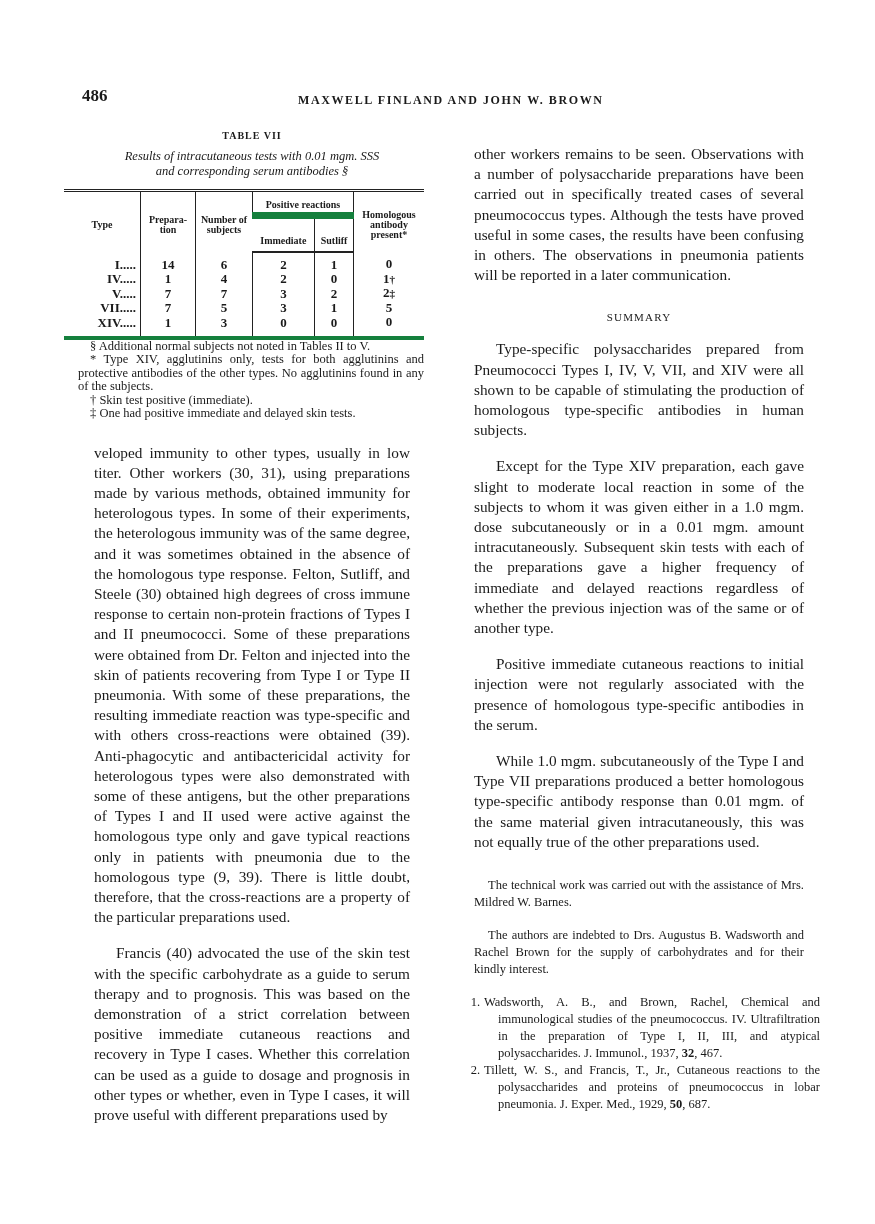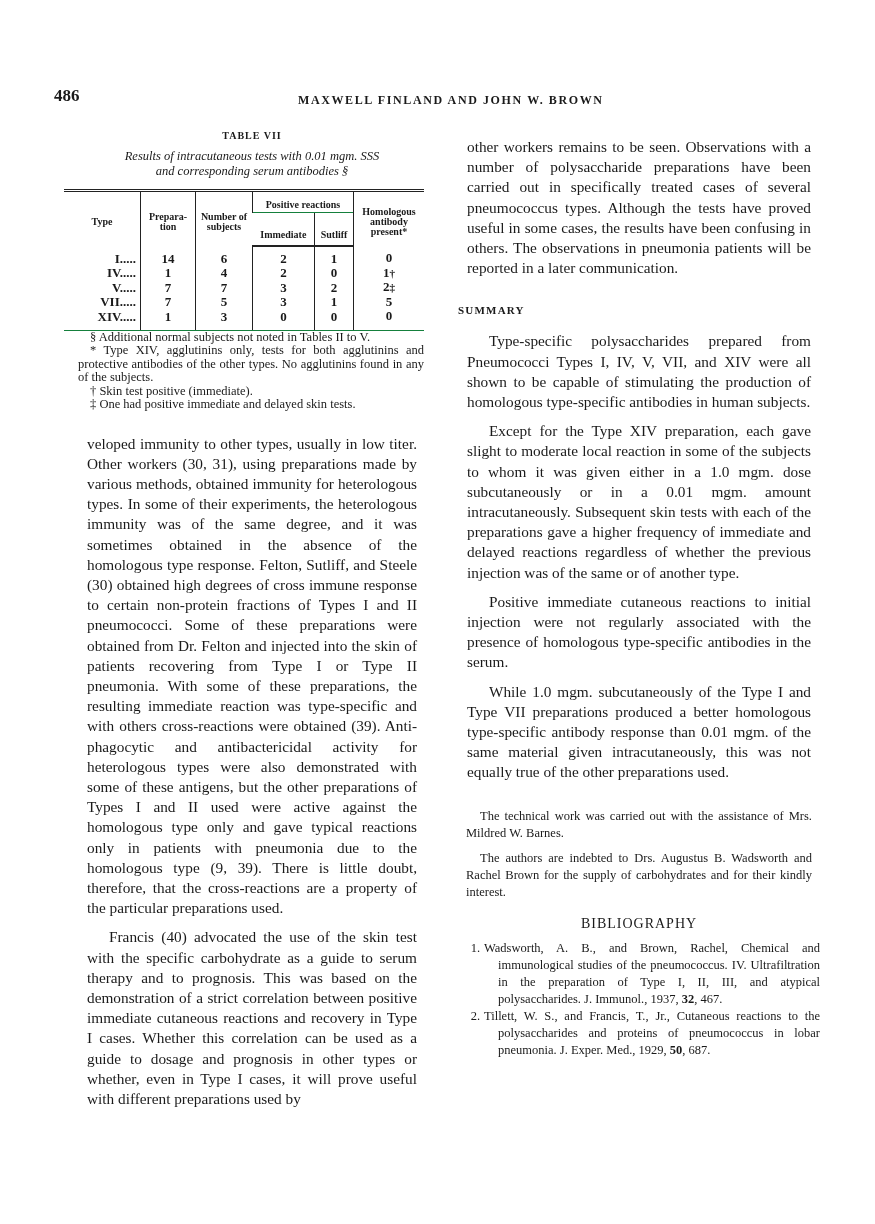--- a/index.html
+++ b/index.html
@@ -1,51 +1,51 @@
 <!DOCTYPE html>
 <html><head>
   <meta charset="utf-8">
   <style>
     html, body { margin: 0; padding: 0; background: #ffffff; }
     body {
       width: 875px; height: 1224px; position: relative; overflow: hidden;
       font-family: "Liberation Serif", "DejaVu Serif", serif; color: #1a1a1a;
     }
-    .page-number { position: absolute; left: 54px; top: 86px; font-size: 17px; font-weight: bold; }
+    .page-number { position: absolute; left: 82px; top: 86px; font-size: 17px; font-weight: bold; }
     .running-head { position: absolute; left: 298px; top: 93px; font-size: 12px; font-weight: bold; letter-spacing: 1.6px; }
 
     .col-left { position: absolute; left: 78px; top: 128px; width: 348px; }
     .col-right { position: absolute; left: 458px; top: 128px; width: 362px; }
 
     .table-label { text-align: center; font-size: 10px; font-weight: bold; letter-spacing: 1px; margin-top: 2px; }
     .table-caption { text-align: center; font-style: italic; font-size: 12.5px; line-height: 15px; margin: 8px 0 10px 0; }
 
     table.data-table { border-collapse: collapse; width: 360px; margin-left: -14px; font-size: 13px; }
     table.data-table th { font-size: 10px; font-weight: bold; line-height: 10px; border-left: 1px solid #222; padding: 2px 2px; text-align: center; }
     table.data-table th:first-child, table.data-table td:first-child { border-left: none; }
     table.data-table thead tr:first-child th { border-top: 3px double #222; padding-top: 8px; }
     table.data-table thead tr:last-child th { border-bottom: 2px solid #222; }
-    table.data-table .subhead { border-top: 1px solid #15803d; padding: 17px 2px 5px; }
+    table.data-table .subhead { border-top: 7px solid #15803d; padding: 17px 2px 5px; }
     table.data-table td { border-left: 1px solid #222; text-align: center; line-height: 13.5px; padding: 0 2px; font-weight: bold; }
     table.data-table tbody tr:first-child td { padding-top: 5px; }
-    table.data-table tbody tr:last-child td { padding-bottom: 6px; border-bottom: 1px solid #15803d; }
+    table.data-table tbody tr:last-child td { padding-bottom: 6px; border-bottom: 4px solid #15803d; }
     table.data-table td.type-cell { text-align: right; padding-right: 4px; }
     .fn-mark { font-size: 11px; }
 
     .footnotes { font-size: 12.5px; line-height: 13.5px; width: 346px; }
     .footnotes p { margin: 0; text-indent: 12px; text-align: justify; }
 
     .body-text { font-size: 15.3px; line-height: 20.2px; text-align: justify; }
-    .body-text p { margin: 9px; }
+    .body-text p { margin: 16px; }
     .body-text p.indent { text-indent: 22px; }
     .left-body { margin-top: 22px; }
 
-    .section-head { text-align: left; font-size: 11px; font-weight: bold; letter-spacing: 1.2px; margin: 26px 0 15px; }
+    .section-head { text-align: center; font-size: 11px; font-weight: normal; letter-spacing: 1.2px; margin: 26px 0 15px; }
     .ack { font-size: 12.5px; line-height: 17px; text-align: justify; margin-top: 25px; }
-    .ack p { margin: 8px; text-indent: 14px; }
+    .ack p { margin: 16px; text-indent: 14px; }
     .bib-head { text-align: center; font-size: 14px; letter-spacing: 1px; margin: 15px 0 8px; }
     .bib { font-size: 12.5px; line-height: 17px; text-align: justify; }
     .bib-item { display: flex; margin-bottom: 0; }
     .bib-num { width: 22px; flex: none; text-align: right; padding-right: 4px; }
     .bib-text { flex: 1; padding-left: 14px; text-indent: -14px; }
     .bold { font-weight: bold; }
   </style>
 </head>
 <body>
 
@@ -142,21 +142,20 @@
     <p class="indent">Except for the Type XIV preparation, each gave slight to moderate local reaction in some of the subjects to whom it was given either in a 1.0 mgm. dose subcutaneously or in a 0.01 mgm. amount intracutaneously. Subsequent skin tests with each of the preparations gave a higher frequency of immediate and delayed reactions regardless of whether the previous injection was of the same or of another type.</p>
     <p class="indent">Positive immediate cutaneous reactions to initial injection were not regularly associated with the presence of homologous type-specific antibodies in the serum.</p>
     <p class="indent">While 1.0 mgm. subcutaneously of the Type I and Type VII preparations produced a better homologous type-specific antibody response than 0.01 mgm. of the same material given intracutaneously, this was not equally true of the other preparations used.</p>
   </div>
 
   <div class="ack">
     <p>The technical work was carried out with the assistance of Mrs. Mildred W. Barnes.</p>
     <p>The authors are indebted to Drs. Augustus B. Wadsworth and Rachel Brown for the supply of carbohydrates and for their kindly interest.</p>
   </div>
 
-  <div class="bib-head">BIBLIOGRAPHY</div>
 
   <div class="bib">
     <div class="bib-item">
       <span class="bib-num">1.</span>
       <span class="bib-text"><span>Wadsworth, A. B., and Brown, Rachel, Chemical and immunological studies of the pneumococcus. IV. Ultrafiltration in the preparation of Type I, II, III, and atypical polysaccharides. J. Immunol., 1937,</span> <span class="bold">32</span><span>, 467.</span></span>
     </div>
     <div class="bib-item">
       <span class="bib-num">2.</span>
       <span class="bib-text"><span>Tillett, W. S., and Francis, T., Jr., Cutaneous reactions to the polysaccharides and proteins of pneumococcus in lobar pneumonia. J. Exper. Med., 1929,</span> <span class="bold">50</span><span>, 687.</span></span>
     </div>

